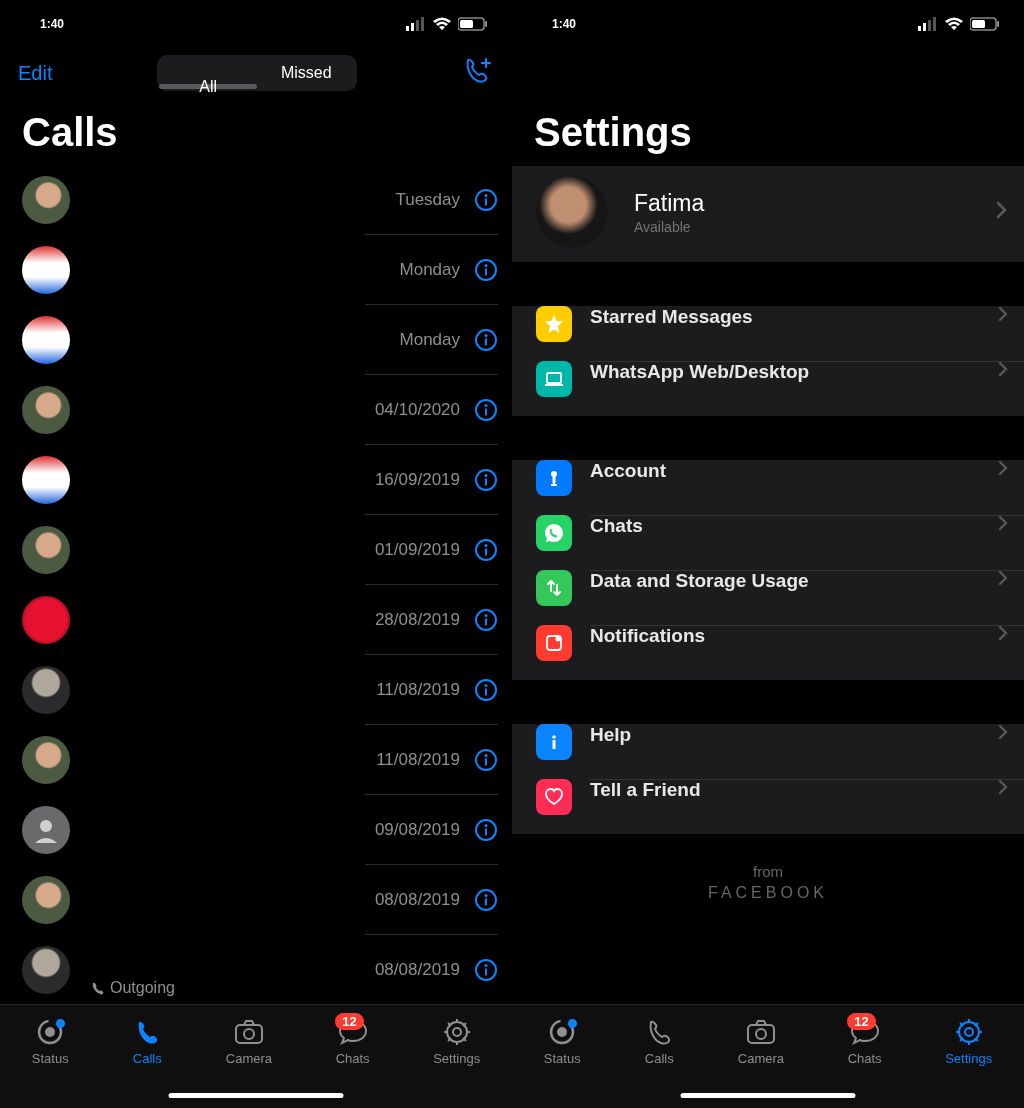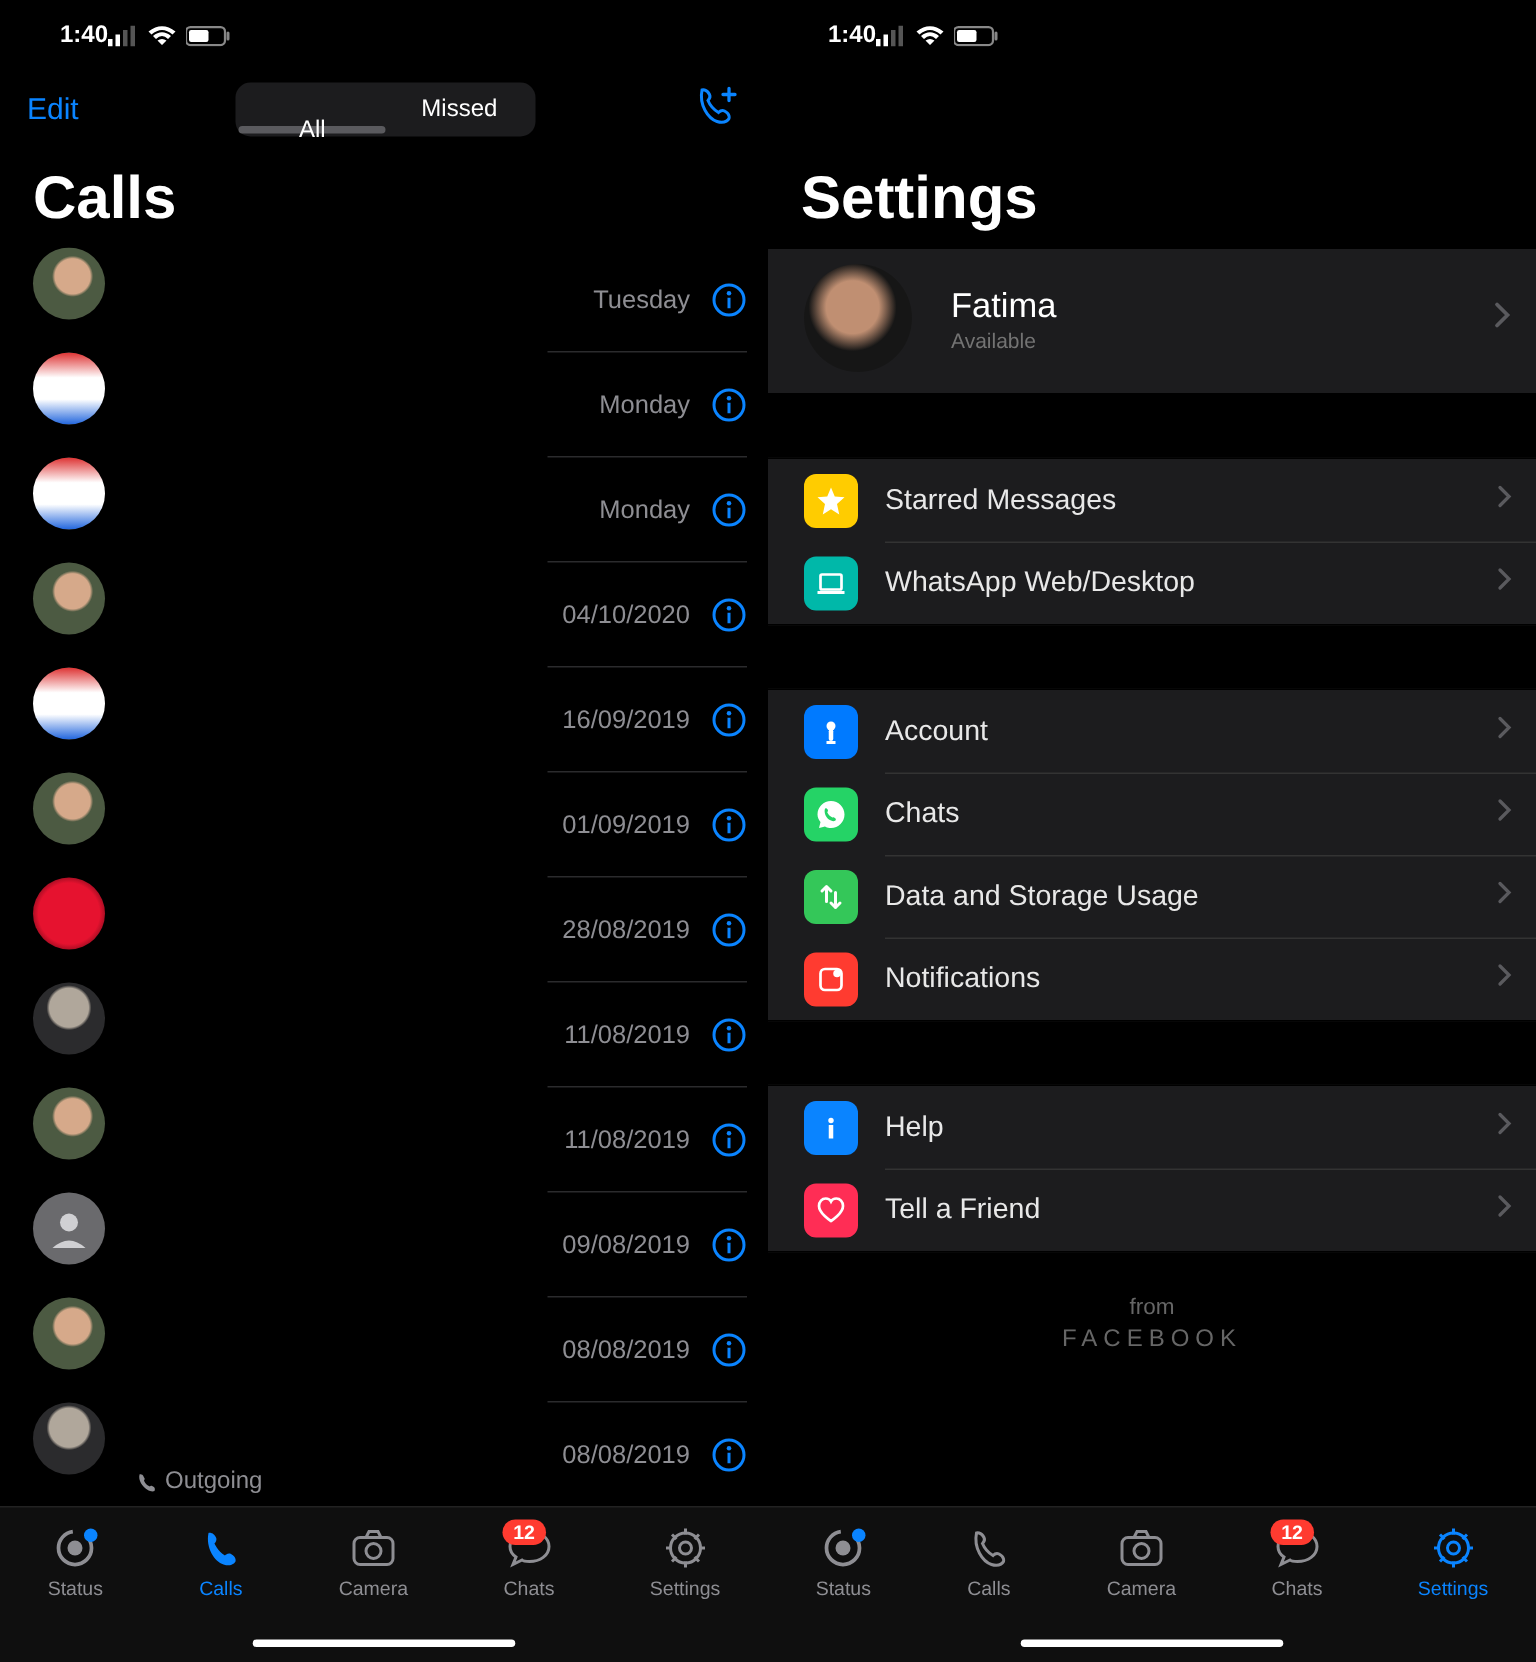--- a/index.html
+++ b/index.html
@@ -18,22 +18,23 @@
   position: relative;
   display: flex;
   flex-direction: column;
   background: #000;
 }
 
 .status-bar {
   height: 48px;
   display: flex;
   align-items: center;
+  justify-content: space-between;
   padding: 0 24px 0 40px;
-  font-size: 16px;
+  font-size: 12px;
   font-weight: 600;
 }
 .status-right { display: flex; align-items: center; gap: 6px; }
 .signal-icon, .wifi-icon, .battery-icon { display: inline-flex; }
 
 .calls-header {
   display: flex;
   align-items: center;
   padding: 10px 18px;
   height: 50px;
@@ -62,20 +63,21 @@
 .add-call-icon { color: #0a84ff; }
 .page-title {
   font-size: 40px;
   font-weight: 700;
   padding: 12px 22px 10px;
 }
 
 .call-list { flex: 1; overflow: hidden; }
 .call-row {
   display: flex;
+  align-items: center;
   height: 70px;
   padding: 0 14px 0 22px;
   position: relative;
   gap: 16px;
 }
 .call-row::after {
   content: "";
   position: absolute;
   left: 365px;
   right: 14px;
@@ -105,22 +107,23 @@
 .profile-row {
   display:flex; align-items:center; padding: 12px 16px 16px 24px; height:96px;
   background:#1c1c1e;
 }
 .profile-avatar { width:72px; height:72px; border-radius:50%; background: radial-gradient(circle at 45% 40%, #c08f72 0 30%, #161616 50% 100%); }
 .profile-text { margin-left:26px; }
 .profile-name { font-size:23px; font-weight:400; }
 .profile-status { color:#737373; font-size:14px; margin-top:2px; }
 .chevron { margin-left:auto; color:#5a5a5e; }
 .setting-row {
-  display:flex; align-items:center; height:55px; padding:0 16px 0 24px;
+  display:flex; height:55px; padding:0 16px 0 24px;
   position:relative;
+  font-weight:bold;
 }
 .setting-row + .setting-row::before {
   content:""; position:absolute; left:78px; right:0; top:0; height:1px; background:#333;
 }
 .setting-icon {
   width:36px; height:36px; border-radius:8px; display:flex; align-items:center; justify-content:center;
   margin-right:18px; flex-shrink:0;
 }
 .ic-yellow{background:#ffcc00;} .ic-teal{background:#00b8a9;}
 .ic-blue{background:#007aff;} .ic-green{background:#25d366;}

